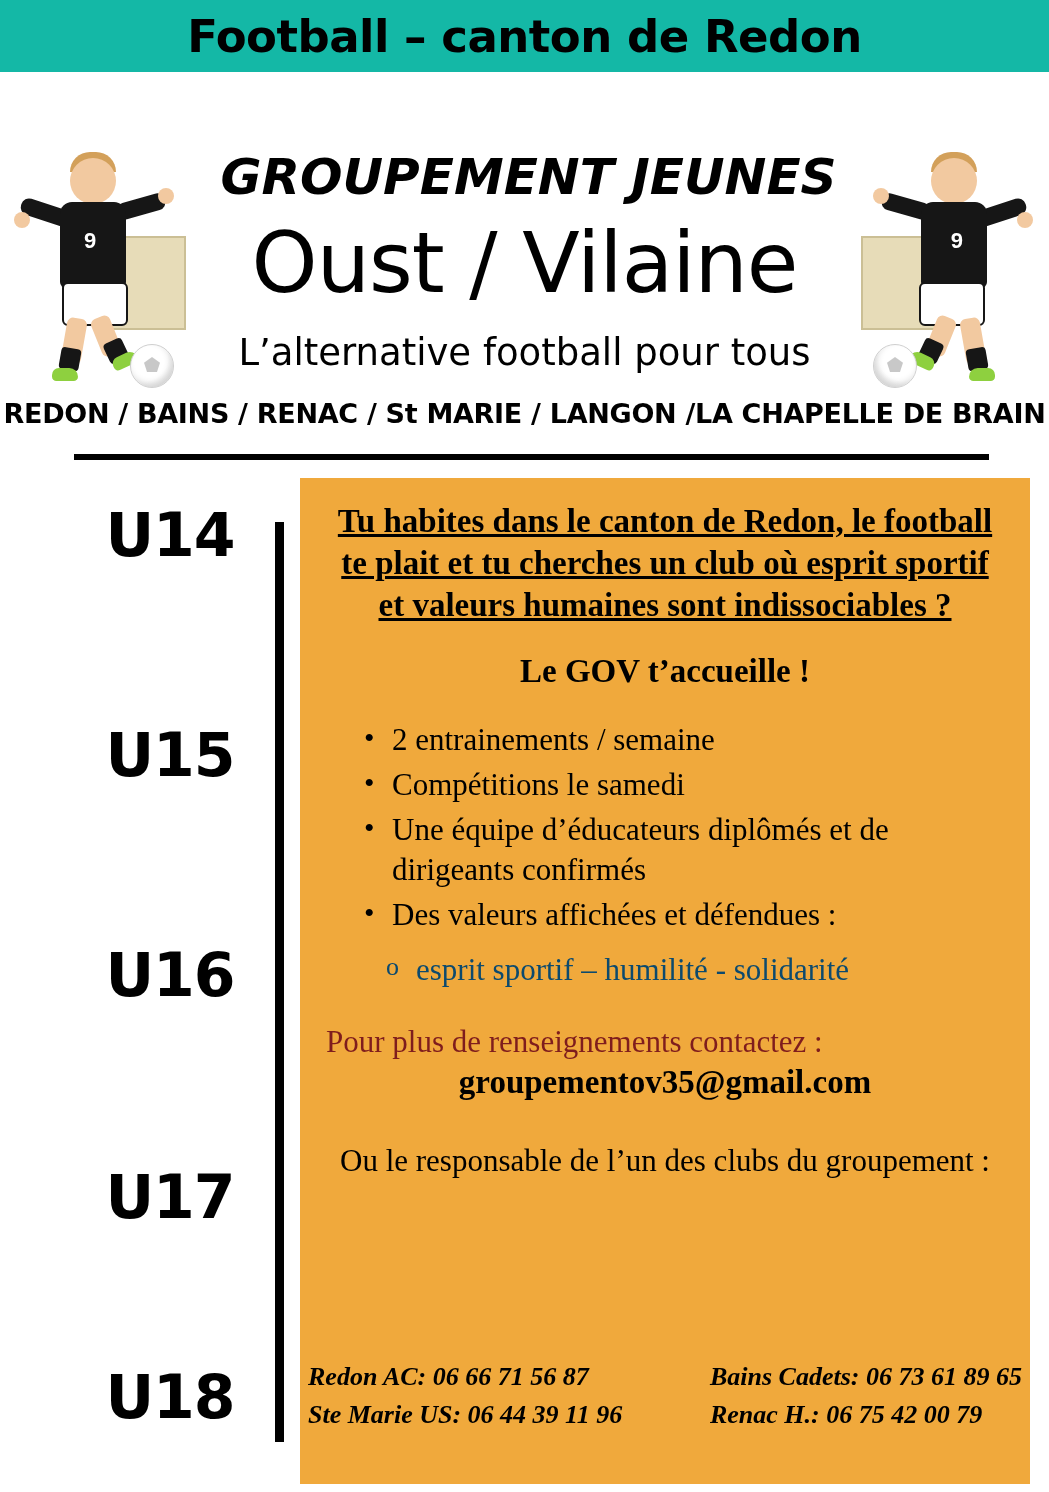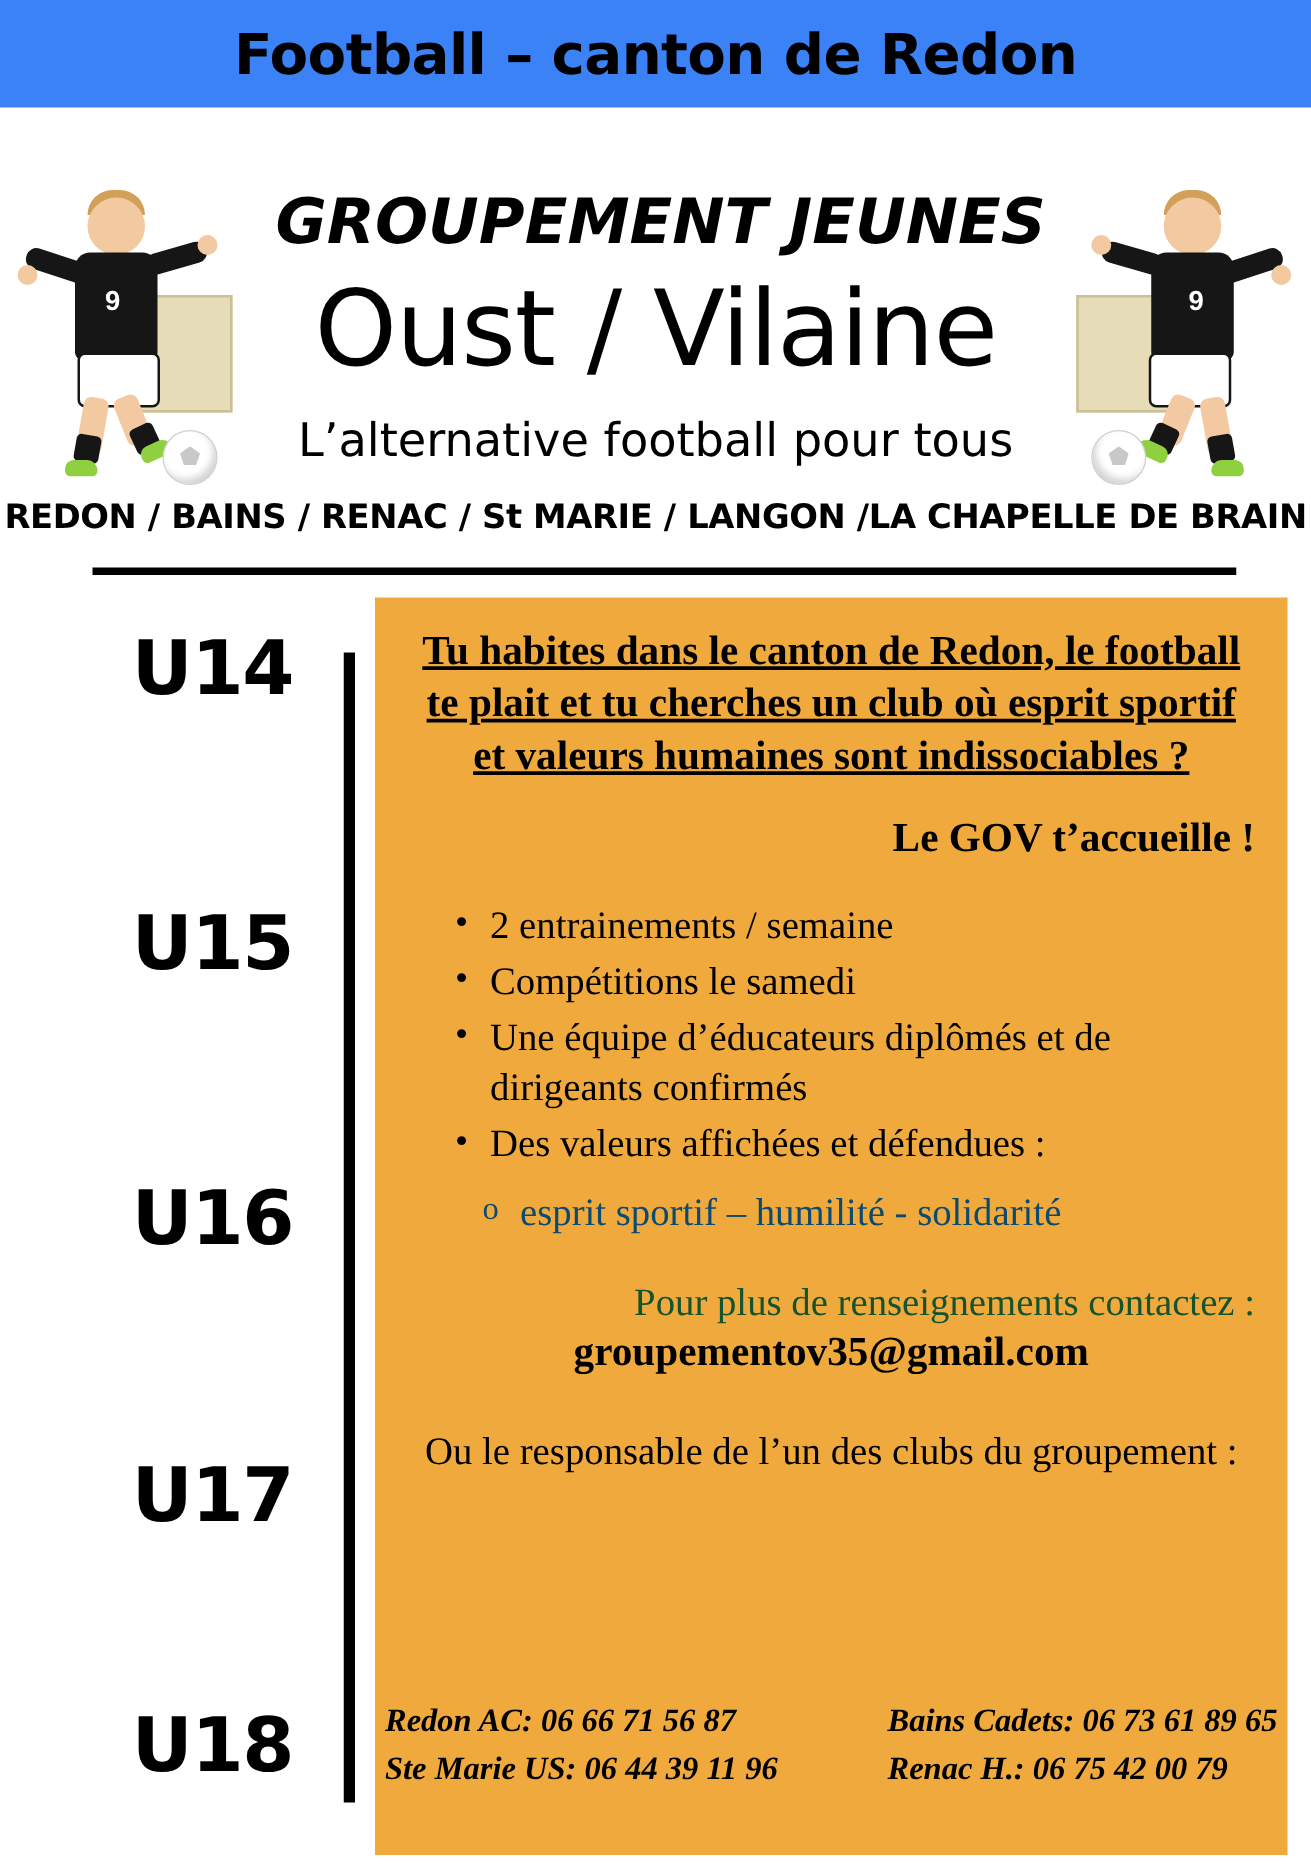--- a/index.html
+++ b/index.html
@@ -14,22 +14,22 @@
     position: relative;
     overflow: hidden;
   }
 
   
   .header-banner {
     position: absolute;
     left: 0;
     top: 0;
     width: 1049px;
-    height: 86px;
-    background: #3b82f6;
+    height: 72px;
+    background: #14b8a6;
     display: flex;
     align-items: center;
     justify-content: center;
   }
   .header-banner .title {
     font-family: "DejaVu Sans", sans-serif;
     font-weight: bold;
     font-size: 45px;
     color: #000000;
     letter-spacing: -0.5px;
@@ -242,21 +242,21 @@
     line-height: 1.28;
     text-align: center;
     color: #000000;
     margin: 0;
     text-decoration: underline;
   }
   .panel .welcome {
     font-family: "Liberation Serif", serif;
     font-weight: bold;
     font-size: 33px;
-    text-align: right;
+    text-align: center;
     color: #000000;
     margin: 26px 0 0 0;
   }
   .bullets {
     margin: 30px 0 0 0;
     padding: 0 0 0 36px;
     list-style: none;
     font-family: "Liberation Serif", serif;
     font-size: 31px;
     line-height: 1.32;
@@ -284,24 +284,24 @@
   }
   .subbullet::before {
     content: "o";
     position: absolute;
     left: 2px;
     top: 0;
     font-size: 26px;
   }
   .contact-intro {
     margin: 36px 0 0 0;
-    text-align: right;
+    text-align: left;
     font-family: "Liberation Serif", serif;
     font-size: 31px;
-    color: #14532d;
+    color: #7f1d1d;
   }
   .email {
     margin: 4px 0 0 0;
     text-align: center;
     font-family: "Liberation Serif", serif;
     font-weight: bold;
     font-size: 33px;
     color: #000000;
   }
   .resp {

